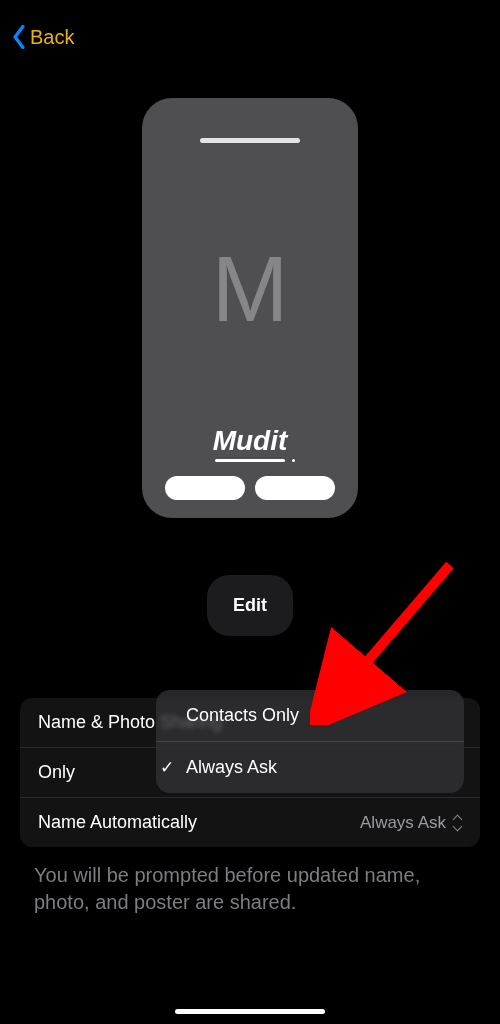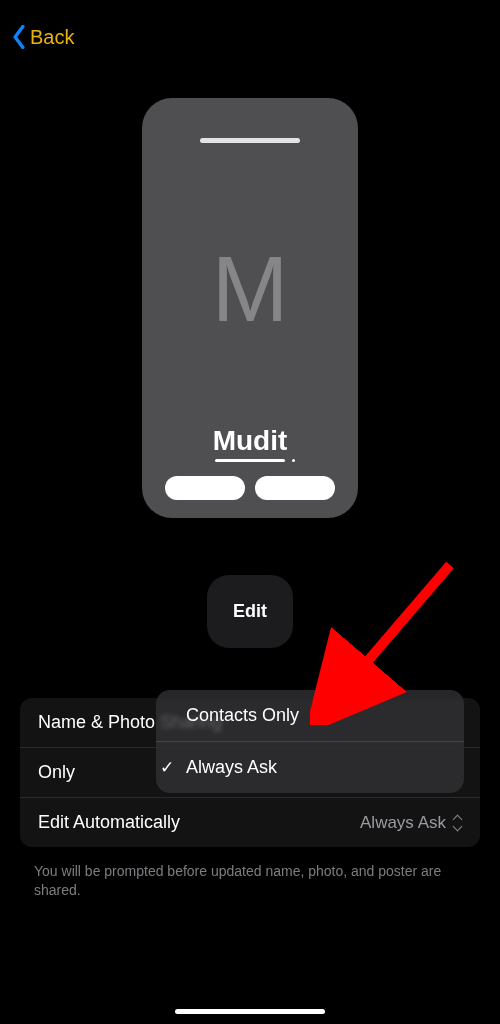--- a/index.html
+++ b/index.html
@@ -56,20 +56,21 @@
     font-size: 92px;
     font-weight: 400;
     color: #868688;
     margin-top: 10px;
   }
   .card-name {
     font-size: 28px;
     font-weight: 600;
     color: #fff;
     margin-bottom: 2px;
+    font-style: italic;
   }
   .card-underline {
     width: 70px;
     height: 3px;
     border-radius: 2px;
     background: #fff;
     margin-bottom: 4px;
     position: relative;
   }
   .card-underline::after {
@@ -95,21 +96,21 @@
   }
 
   
   .edit-btn {
     position: absolute;
     top: 575px;
     left: 50%;
     transform: translateX(-50%);
     background: #1c1c1e;
     border-radius: 22px;
-    padding: 26px 26px;
+    padding: 20px 26px;
     font-size: 18px;
     font-weight: 600;
     color: #fff;
   }
 
   
   .settings {
     position: absolute;
     top: 698px;
     left: 20px;
@@ -152,21 +153,21 @@
   }
   .chevrons::before { top: 0; transform: rotate(-45deg); }
   .chevrons::after { bottom: 0; transform: rotate(135deg); }
 
   
   .footer {
     position: absolute;
     top: 862px;
     left: 34px;
     right: 34px;
-    font-size: 14px;
+    font-size: 20px;
     color: #7d7d82;
     line-height: 1.35;
   }
 
   
   .popup {
     position: absolute;
     top: 690px;
     left: 156px;
     width: 308px;
@@ -240,21 +241,21 @@
 </div>
 
 <div class="settings">
   <div class="row">
     <span>Name &amp; Photo Sharing</span>
   </div>
   <div class="row">
     <span>Only</span>
   </div>
   <div class="row">
-    <span>Edit Automatically</span>
+    <span>Name Automatically</span>
     <span class="value">
       <span>Always Ask</span>
       <span class="chevrons"></span>
     </span>
   </div>
 </div>
 
 <div class="footer">You will be prompted before updated name, photo, and poster are shared.</div>
 
 <div class="popup">

